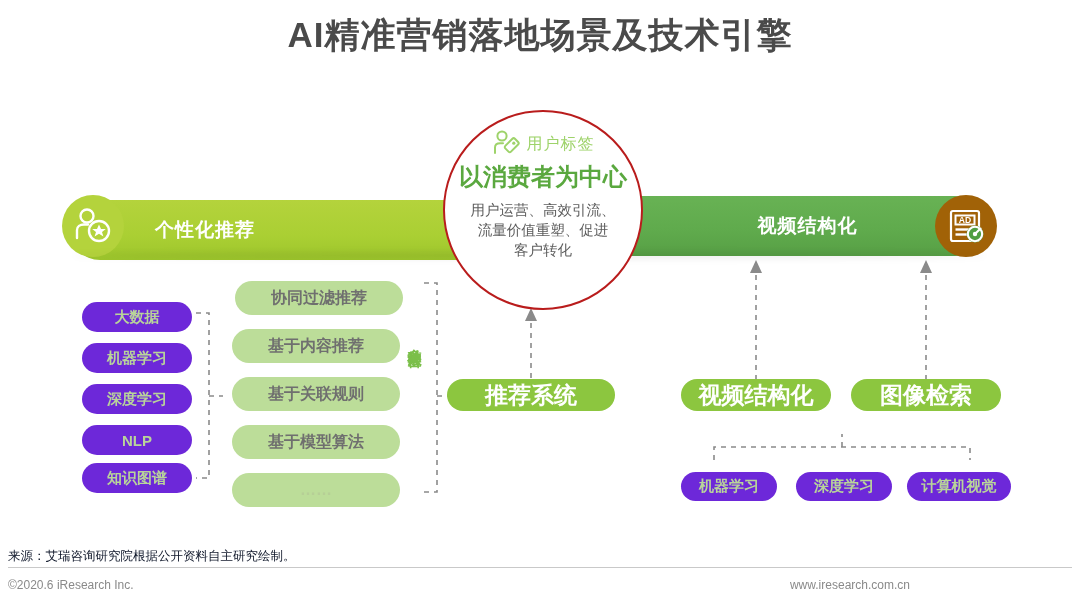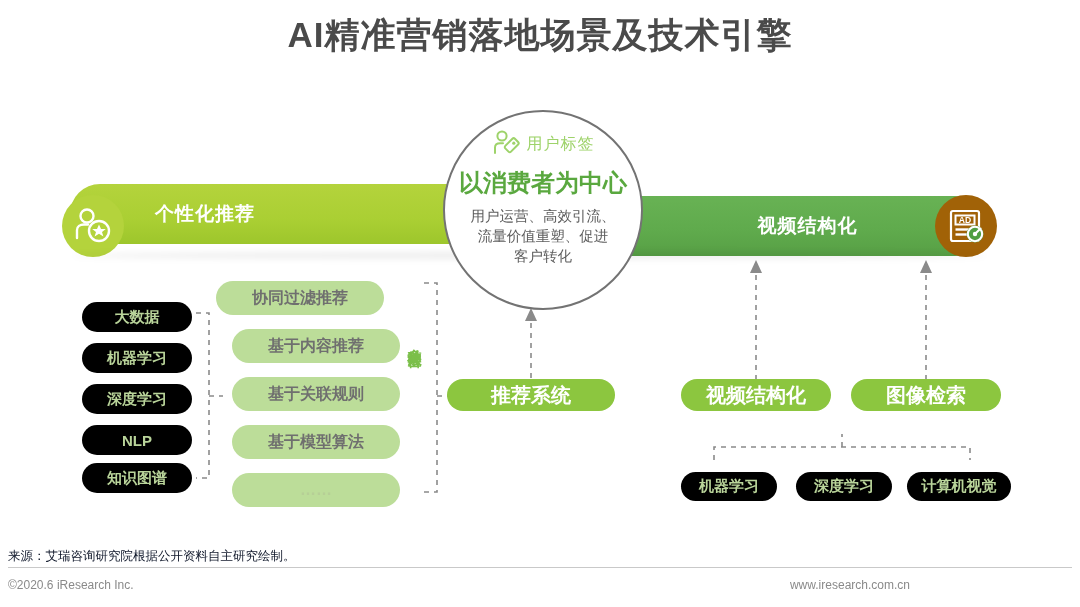--- a/index.html
+++ b/index.html
@@ -17,21 +17,21 @@
   }
 
   
   .bar{position:absolute;height:60px;}
   .bar .label{
     position:absolute;top:0;left:0;right:0;height:60px;
     display:flex;align-items:center;justify-content:center;
     color:#ffffff;font-size:19px;font-weight:bold;letter-spacing:1px;
   }
   .bar-left{
-    left:70px;top:184px;width:420px;
+    left:70px;top:200px;width:420px;
     background:linear-gradient(180deg,#b4d33c 0%,#aacf33 60%,#9dc62c 100%);
     border-top-left-radius:30px;border-bottom-left-radius:30px;
   }
   .bar-left .label{padding-right:150px;}
   .bar-right{
     left:600px;top:196px;width:385px;
     background:linear-gradient(180deg,#68b254 0%,#5faa4c 60%,#579f45 100%);
     border-top-right-radius:30px;border-bottom-right-radius:30px;
   }
   .bar-right .label{padding-left:30px;}
@@ -45,47 +45,47 @@
     position:absolute;width:62px;height:62px;border-radius:50%;
     display:flex;align-items:center;justify-content:center;
   }
   .badge-left{left:62px;top:195px;background:#b4d33c;}
   .badge-right{left:935px;top:195px;background:#a16207;}
 
   
   .center-circle{
     position:absolute;left:443px;top:110px;width:200px;height:200px;
     border-radius:50%;background:#ffffff;
-    border:2px solid #737373;
+    border:2px solid #b91c1c;
     box-sizing:border-box;z-index:6;
     display:flex;flex-direction:column;align-items:center;
   }
   .center-tagrow{
     display:flex;align-items:center;gap:5px;margin-top:16px;height:32px;
   }
   .center-tagrow .tagtext{
     font-size:16px;color:#9ed36a;font-weight:normal;letter-spacing:1px;
   }
   .center-heading{
-    margin-top:7px;font-size:24px;font-weight:bold;color:#5aa83f;
+    margin-top:1px;font-size:24px;font-weight:bold;color:#5aa83f;
     letter-spacing:0px;white-space:nowrap;
   }
   .center-desc{
     margin-top:7px;font-size:14.5px;color:#5c5c5c;line-height:1.38;
     text-align:center;width:172px;
   }
 
   
   .pill{
     position:absolute;display:flex;align-items:center;justify-content:center;
     border-radius:17px;box-sizing:border-box;white-space:nowrap;
   }
-  .pill-pale{background:#000000;color:#b9d49a;font-size:15px;font-weight:bold;}
+  .pill-pale{background:#6d28d9;color:#b9d49a;font-size:15px;font-weight:bold;}
   .pill-mid{background:#bcdd99;color:#6f6f6f;font-size:16px;font-weight:bold;}
-  .pill-solid{background:#8cc63f;color:#ffffff;font-size:20px;font-weight:bold;}
+  .pill-solid{background:#8cc63f;color:#ffffff;font-size:23px;font-weight:bold;}
 
   
   .vert-label{
     position:absolute;left:404px;top:338px;width:20px;
     font-size:14px;color:#7bbf4a;font-weight:bold;
     writing-mode:vertical-rl;text-orientation:upright;letter-spacing:1px;
   }
 
   
   .src-line{
@@ -185,21 +185,21 @@
       <div>客户转化</div>
     </div>
   </div>
 
   <div class="pill pill-pale" style="left:82px;top:302px;width:110px;height:30px;">大数据</div>
   <div class="pill pill-pale" style="left:82px;top:343px;width:110px;height:30px;">机器学习</div>
   <div class="pill pill-pale" style="left:82px;top:384px;width:110px;height:30px;">深度学习</div>
   <div class="pill pill-pale" style="left:82px;top:425px;width:110px;height:30px;">NLP</div>
   <div class="pill pill-pale" style="left:82px;top:463px;width:110px;height:30px;">知识图谱</div>
 
-  <div class="pill pill-mid" style="left:216px;top:281px;width:168px;height:34px;">协同过滤推荐</div>
+  <div class="pill pill-mid" style="left:235px;top:281px;width:168px;height:34px;">协同过滤推荐</div>
   <div class="pill pill-mid" style="left:232px;top:329px;width:168px;height:34px;">基于内容推荐</div>
   <div class="pill pill-mid" style="left:232px;top:377px;width:168px;height:34px;">基于关联规则</div>
   <div class="pill pill-mid" style="left:232px;top:425px;width:168px;height:34px;">基于模型算法</div>
   <div class="pill pill-mid" style="left:232px;top:473px;width:168px;height:34px;color:#b6cf96;">……</div>
 
   <div class="vert-label">多种算法混合</div>
 
   <div class="pill pill-solid" style="left:447px;top:379px;width:168px;height:32px;">推荐系统</div>
   <div class="pill pill-solid" style="left:681px;top:379px;width:150px;height:32px;">视频结构化</div>
   <div class="pill pill-solid" style="left:851px;top:379px;width:150px;height:32px;">图像检索</div>

